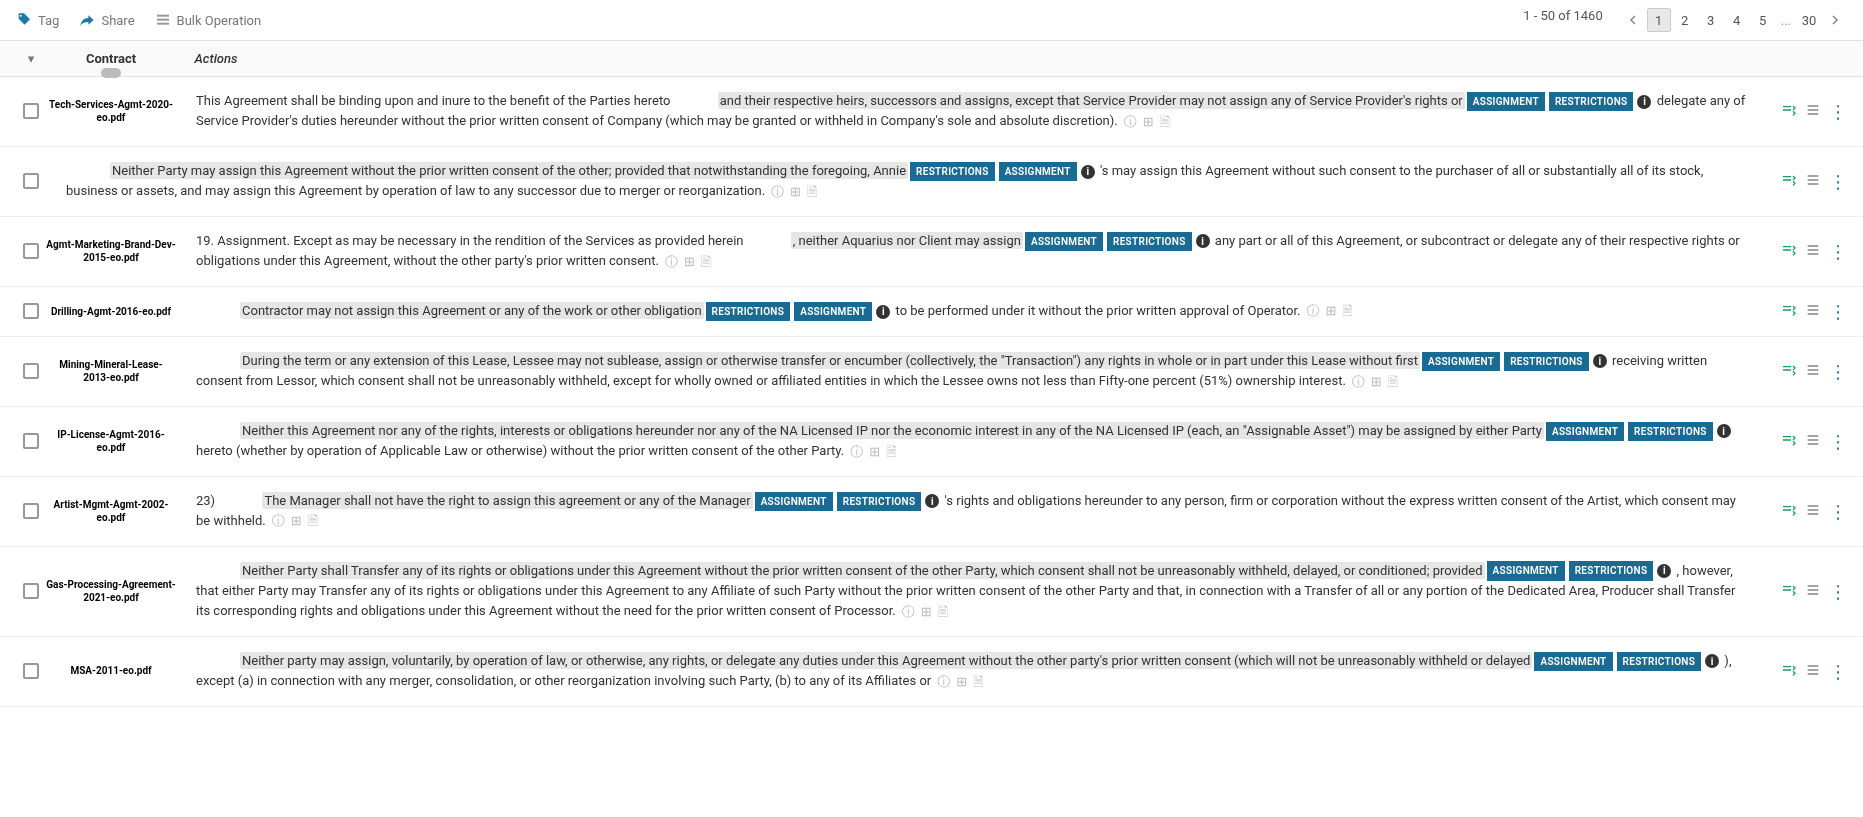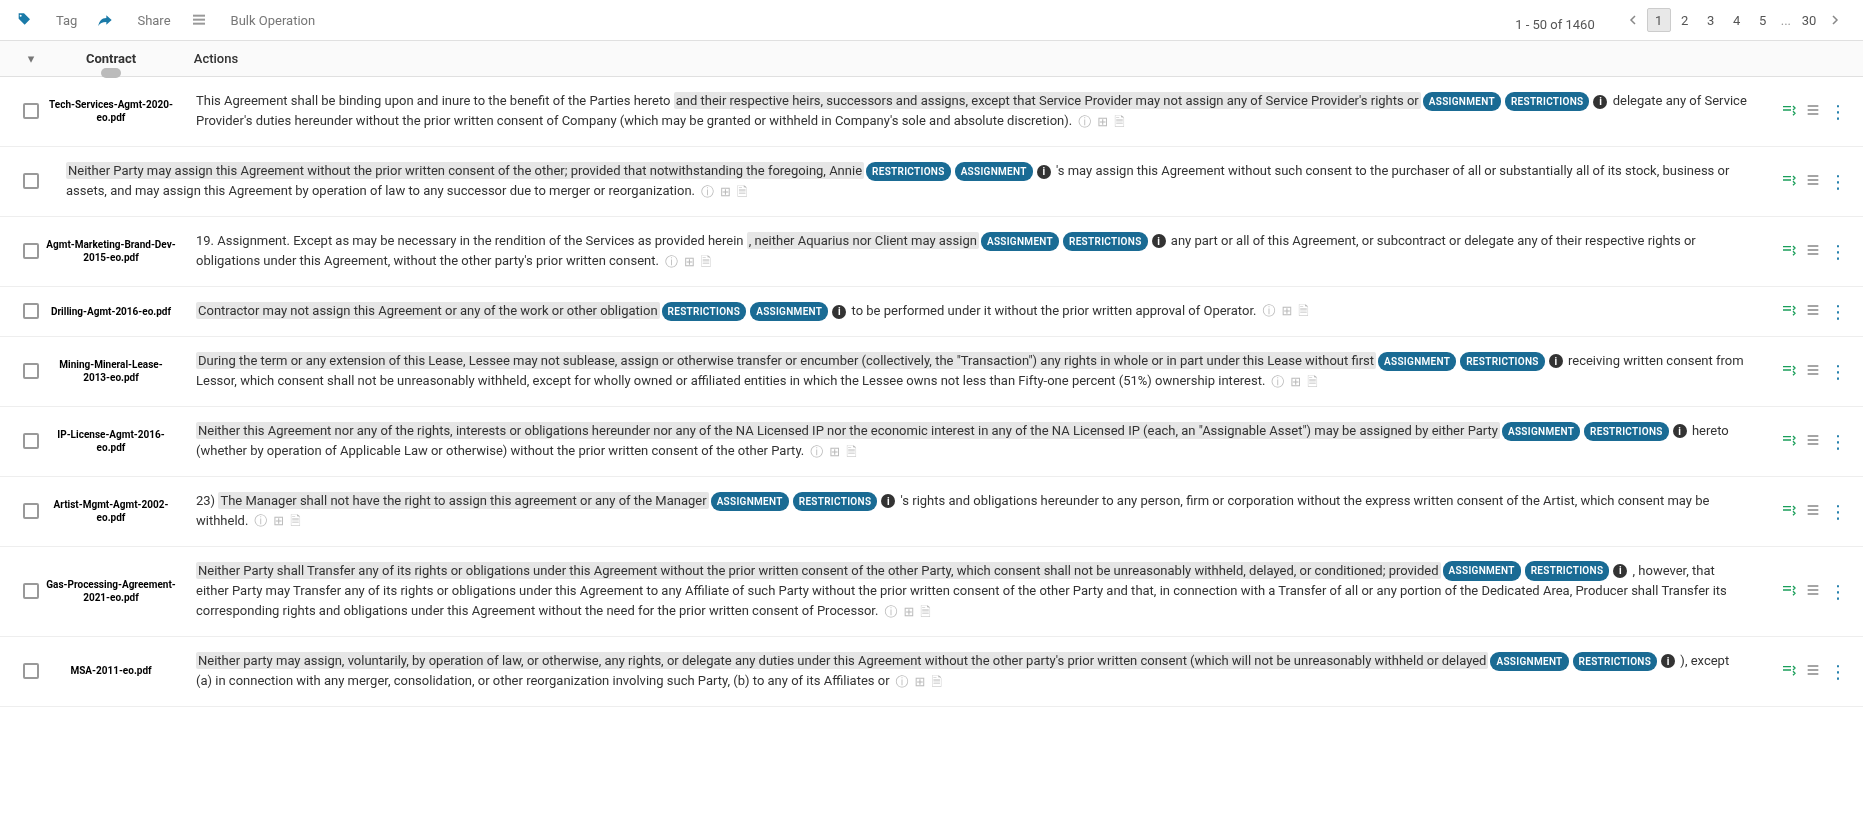--- a/index.html
+++ b/index.html
@@ -1,42 +1,42 @@
 <!DOCTYPE html>
 <html><head>
 <meta charset="utf-8">
 <style>
 * { box-sizing: border-box; margin: 0; padding: 0; }
 body { font-family: -apple-system, BlinkMacSystemFont, "Segoe UI", Roboto, Arial, sans-serif; font-size: 13px; color: #333; background: #fff; }
 .toolbar { display: flex; align-items: center; justify-content: space-between; padding: 8px 16px; border-bottom: 1px solid #e0e0e0; }
 .toolbar-left { display: flex; gap: 20px; align-items: center; }
-.toolbar-item { display: flex; align-items: center; gap: 24px; color: #777; cursor: pointer; font-size: 13px; }
+.toolbar-item { display: flex; align-items: center; gap: 6px; color: #777; cursor: pointer; font-size: 13px; }
 .toolbar-item svg { width: 16px; height: 16px; }
 .tag-icon { color: #1a7aa8; }
 .share-icon { color: #1a7aa8; }
-.toolbar-right { display: flex; align-items: flex-end; gap: 18px; color: #555; }
+.toolbar-right { display: flex; align-items: flex-start; gap: 10px; color: #555; }
 .page-info { font-size: 13px; margin-right: 8px; }
 .page-nav { display: flex; align-items: center; gap: 2px; }
 .page-btn { min-width: 24px; height: 24px; display: flex; align-items: center; justify-content: center; cursor: pointer; border-radius: 2px; font-size: 13px; color: #555; }
 .page-btn.active { background: #e8e8e8; border: 1px solid #ccc; }
 .page-ellipsis { padding: 0 4px; color: #999; }
 .header-row { display: flex; align-items: center; padding: 10px 16px; border-bottom: 1px solid #e0e0e0; background: #fafafa; font-weight: 500; color: #333; font-size: 13px; }
 .col-check { width: 40px; display: flex; align-items: center; justify-content: center; }
 .col-contract { width: 130px; text-align: center; position: relative; font-weight: bold; }
 .col-contract .toggle-pill { position:absolute; left:50%; transform:translateX(-50%); bottom:-12px; width:20px; height:10px; border-radius:5px; background:#bbb; }
 .col-sentence { flex: 1; padding-left: 20px; }
-.col-actions { width: 80px; text-align: center; }
+.col-actions { width: 80px; text-align: center; font-style: italic; }
 .dropdown-caret { width: 30px; text-align:center; cursor:pointer; color:#777; }
 .row { display: flex; align-items: center; padding: 14px 16px; border-bottom: 1px solid #eee; }
 .row:nth-child(even){}
 .checkbox { width: 16px; height: 16px; border: 2px solid #999; border-radius: 2px; cursor: pointer; }
 .contract-link { color: #000000; font-size: 10px; text-align: center; cursor: pointer; word-break: break-word; line-height: 1.35; }
 .sentence-cell { flex: 1; padding-left: 20px; padding-right: 20px; font-size: 13px; color: #333; line-height: 1.55; }
-.hl { background: #e6e6e6; border-radius: 2px; padding: 1px 2px; }
-.badge { display: inline-block; background: #1a6b94; color: #fff; font-size: 10px; font-weight: 600; padding: 2px 6px; border-radius: 9px; margin: 0 2px; vertical-align: middle; letter-spacing: 0.3px; }
+.hl { background: #e6e6e6; border-radius: 2px; padding: 1px 2px; margin-left: 44px; }
+.badge { display: inline-block; background: #1a6b94; color: #fff; font-size: 10px; font-weight: 600; padding: 2px 6px; border-radius: 0; margin: 0 2px; vertical-align: middle; letter-spacing: 0.3px; }
 .info-dot { display: inline-flex; width: 14px; height: 14px; background: #333; color: #fff; border-radius: 50%; align-items:center; justify-content:center; font-size:10px; font-weight:bold; margin:0 2px; vertical-align:middle; }
 .trail-icons { display:inline-flex; gap:6px; margin-left:6px; vertical-align:middle; }
 .trail-icons span { color:#bbb; font-size:13px; cursor:pointer; }
 .actions-cell { width: 80px; display:flex; gap:8px; align-items:center; justify-content:flex-end; }
 .actions-cell .ico { width:16px; height:16px; cursor:pointer; color:#1a7aa8; }
 .actions-cell .ico.gray { color:#777; }
 .actions-cell .dots { color:#1a7aa8; font-size:18px; cursor:pointer; }
 </style>
 </head>
 <body>

